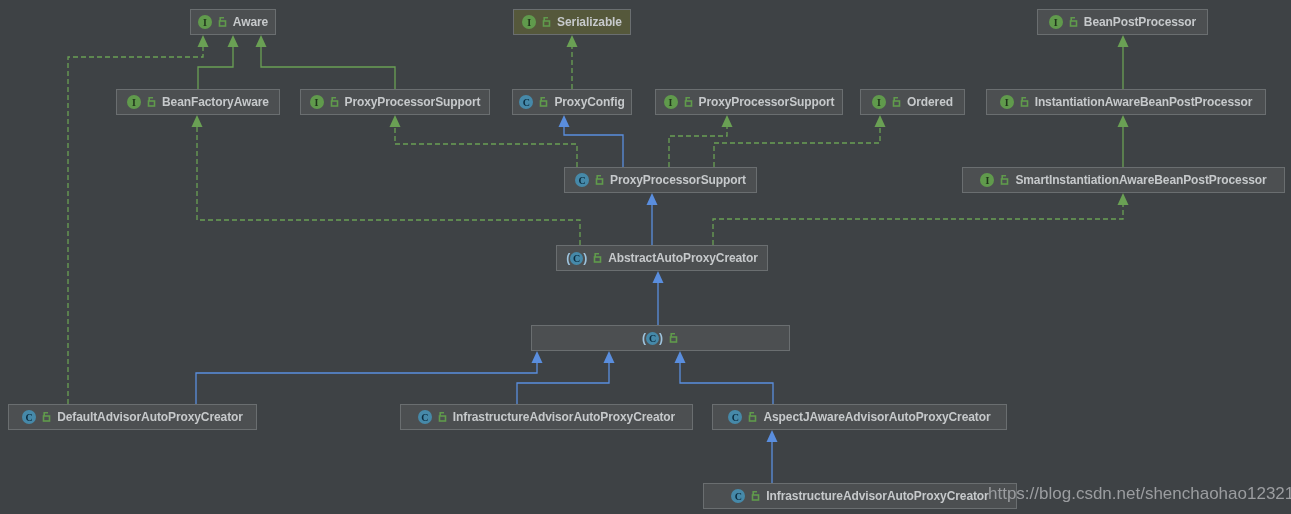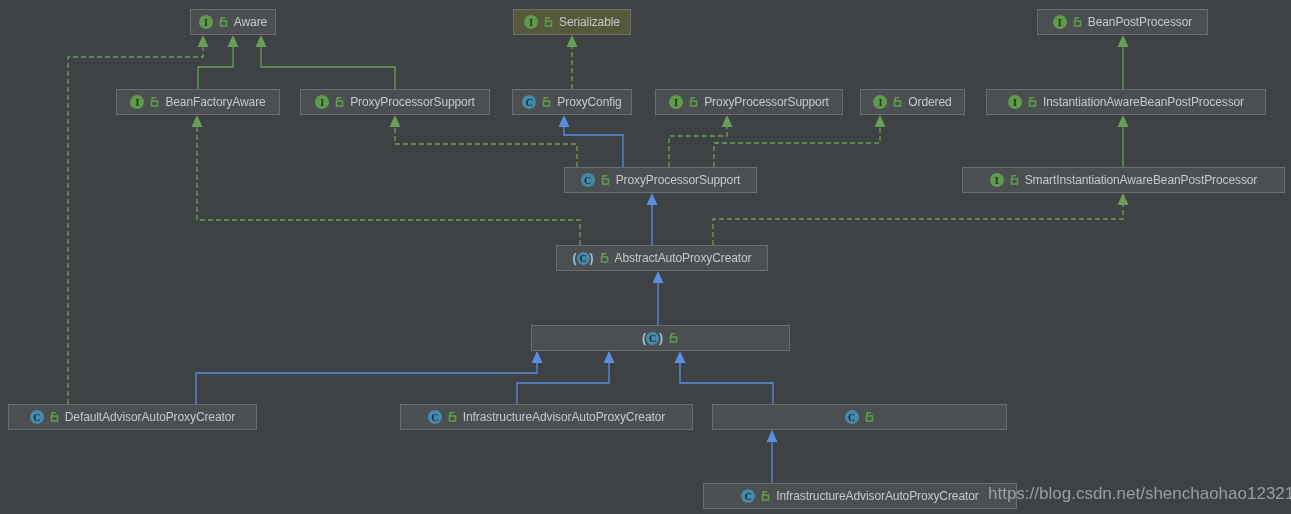--- a/index.html
+++ b/index.html
@@ -14,21 +14,21 @@
   .node{
     position:absolute;height:26px;box-sizing:border-box;z-index:2;
     background:var(--node-bg,#4c4f51);
     border:1px solid var(--node-border,#6a6e70);
     display:flex;align-items:center;justify-content:center;
     gap:5px;padding:0 6px;white-space:nowrap;cursor:default;
   }
   .node.selected{background:var(--node-selected-bg,#55583b);}
   .node .label{
     color:var(--node-text,#c6c9cb);
-    font-size:12px;font-weight:normal;letter-spacing:-0.1px;
+    font-size:12px;font-weight:bold;letter-spacing:-0.1px;
   }
   .ticon{
     width:14px;height:14px;border-radius:50%;flex:0 0 auto;
     display:flex;align-items:center;justify-content:center;
     font-family:"Liberation Serif",serif;font-size:10px;font-weight:bold;
   }
   .ticon.iface{background:var(--interface-icon-bg,#609a4c);color:#20351b;}
   .ticon.clazz{background:var(--class-icon-bg,#4689a9);color:#0b2d41;}
   .abswrap{display:flex;align-items:center;flex:0 0 auto;}
   .abswrap .paren{
@@ -247,20 +247,21 @@
         <path d="M3.2 5 V1.8 H7" fill="none" stroke="#609a4c" stroke-width="1.6"></path>
       </svg>
       <span class="label">InfrastructureAdvisorAutoProxyCreator</span>
     </div>
     <div class="node" style="left: 712px; top: 404px; width: 295px;">
       <span class="ticon clazz">C</span>
       <svg width="11" height="12" viewBox="0 0 11 12" class="keyicon">
         <rect x="2.5" y="5" width="6" height="5" fill="none" stroke="#609a4c" stroke-width="1.6"></rect>
         <path d="M3.2 5 V1.8 H7" fill="none" stroke="#609a4c" stroke-width="1.6"></path>
       </svg>
+      <span class="label">AspectJAwareAdvisorAutoProxyCreator</span>
     </div>
     <div class="node" style="left: 703px; top: 483px; width: 314px;">
       <span class="ticon clazz">C</span>
       <svg width="11" height="12" viewBox="0 0 11 12" class="keyicon">
         <rect x="2.5" y="5" width="6" height="5" fill="none" stroke="#609a4c" stroke-width="1.6"></rect>
         <path d="M3.2 5 V1.8 H7" fill="none" stroke="#609a4c" stroke-width="1.6"></path>
       </svg>
       <span class="label">InfrastructureAdvisorAutoProxyCreator</span>
     </div>
   </div>

